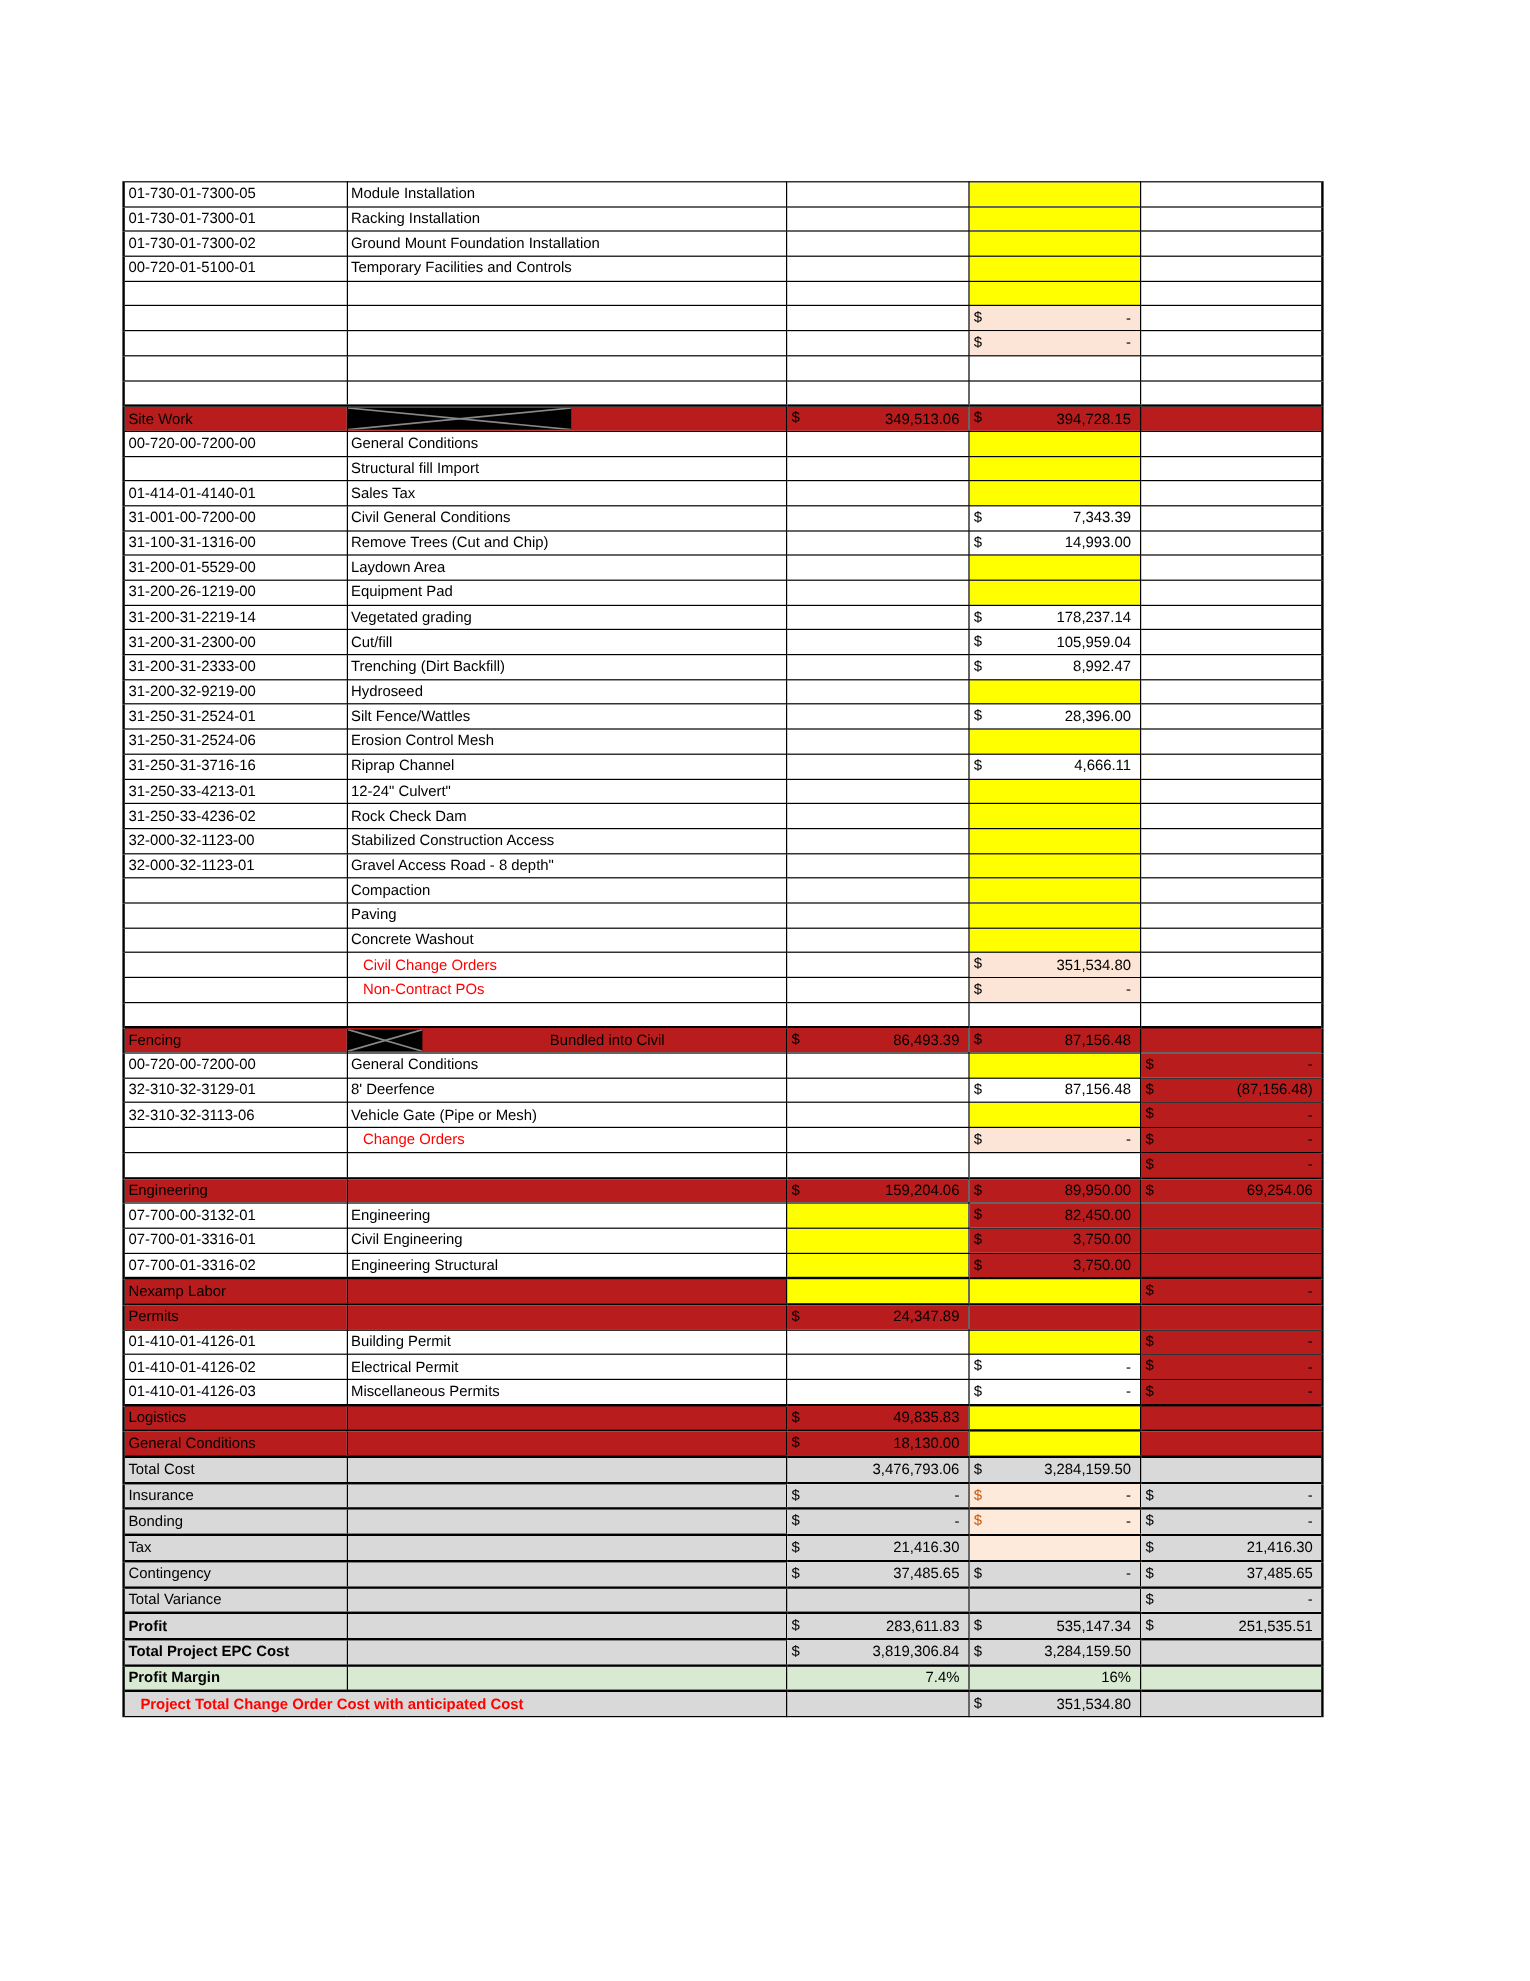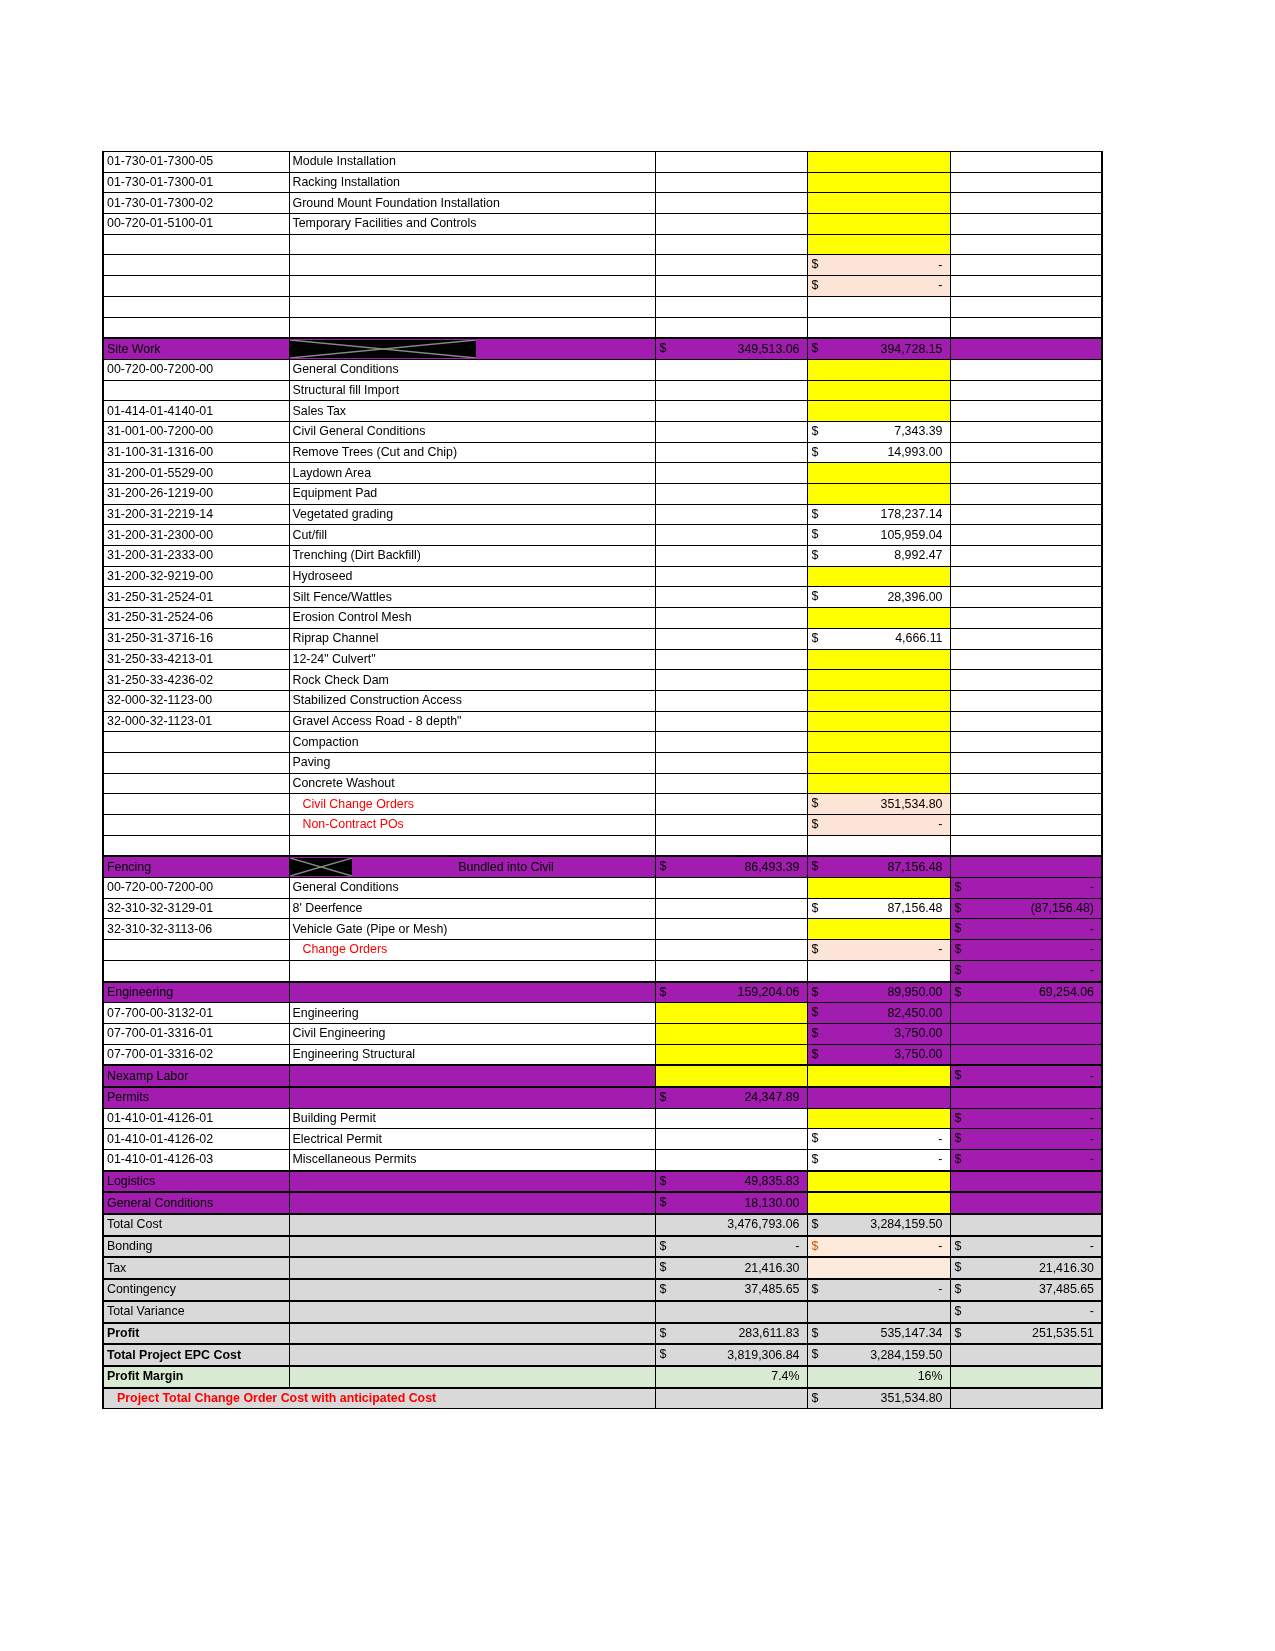--- a/index.html
+++ b/index.html
@@ -13,21 +13,21 @@
   col.c4{width:152px}
   td{height:19.7px;font-size:12.4px;color:#000;padding:0 3px;border:1px solid #000;
      overflow:hidden;white-space:nowrap;vertical-align:middle;line-height:19px;}
   
   .cur{position:relative;text-align:right;padding-right:7px;}
   .cur .sym{position:absolute;left:4px;top:0;}
   .plain{text-align:right;padding-right:7px;}
   
   .f-yellow{background:#ffff00;}
   .f-peach{background:#fce4d6;}
-  .f-blue{background:#a21caf;}
+  .f-blue{background:#b91c1c;}
   .f-grey{background:#d9d9d9;}
   .f-cream{background:#fdeada;}
   .f-green{background:#d9ead3;}
   
   .red{color:#ff0000;padding-left:13px;}
   .bold{font-weight:bold;}
   .orange{color:#c55a11;}
   tr.thick > td{border-top:2.5px solid #000;}
   td.thickl{border-left:2.5px solid #000;}
   td.thickr{border-right:2.5px solid #000;}
@@ -414,20 +414,27 @@
           <td class="plain f-blue thickr"><span></span></td>
         </tr>
         <tr class="thick">
           <td class="thickl f-grey "><span>Total Cost</span></td>
           <td class="f-grey "><span></span></td>
           <td class="plain f-grey"><span>3,476,793.06</span></td>
           <td class="cur f-grey"><span class="sym ">$</span><span>3,284,159.50</span></td>
           <td class="plain f-grey thickr"><span></span></td>
         </tr>
         <tr class="thick">
+          <td class="thickl f-grey "><span>Insurance</span></td>
+          <td class="f-grey "><span></span></td>
+          <td class="cur f-grey"><span class="sym ">$</span><span>-</span></td>
+          <td class="cur f-cream"><span class="sym orange">$</span><span>-</span></td>
+          <td class="cur f-grey thickr"><span class="sym ">$</span><span>-</span></td>
+        </tr>
+        <tr class="thick">
           <td class="thickl f-grey "><span>Bonding</span></td>
           <td class="f-grey "><span></span></td>
           <td class="cur f-grey"><span class="sym ">$</span><span>-</span></td>
           <td class="cur f-cream"><span class="sym orange">$</span><span>-</span></td>
           <td class="cur f-grey thickr"><span class="sym ">$</span><span>-</span></td>
         </tr>
         <tr class="thick">
           <td class="thickl f-grey "><span>Tax</span></td>
           <td class="f-grey "><span></span></td>
           <td class="cur f-grey"><span class="sym ">$</span><span>21,416.30</span></td>

